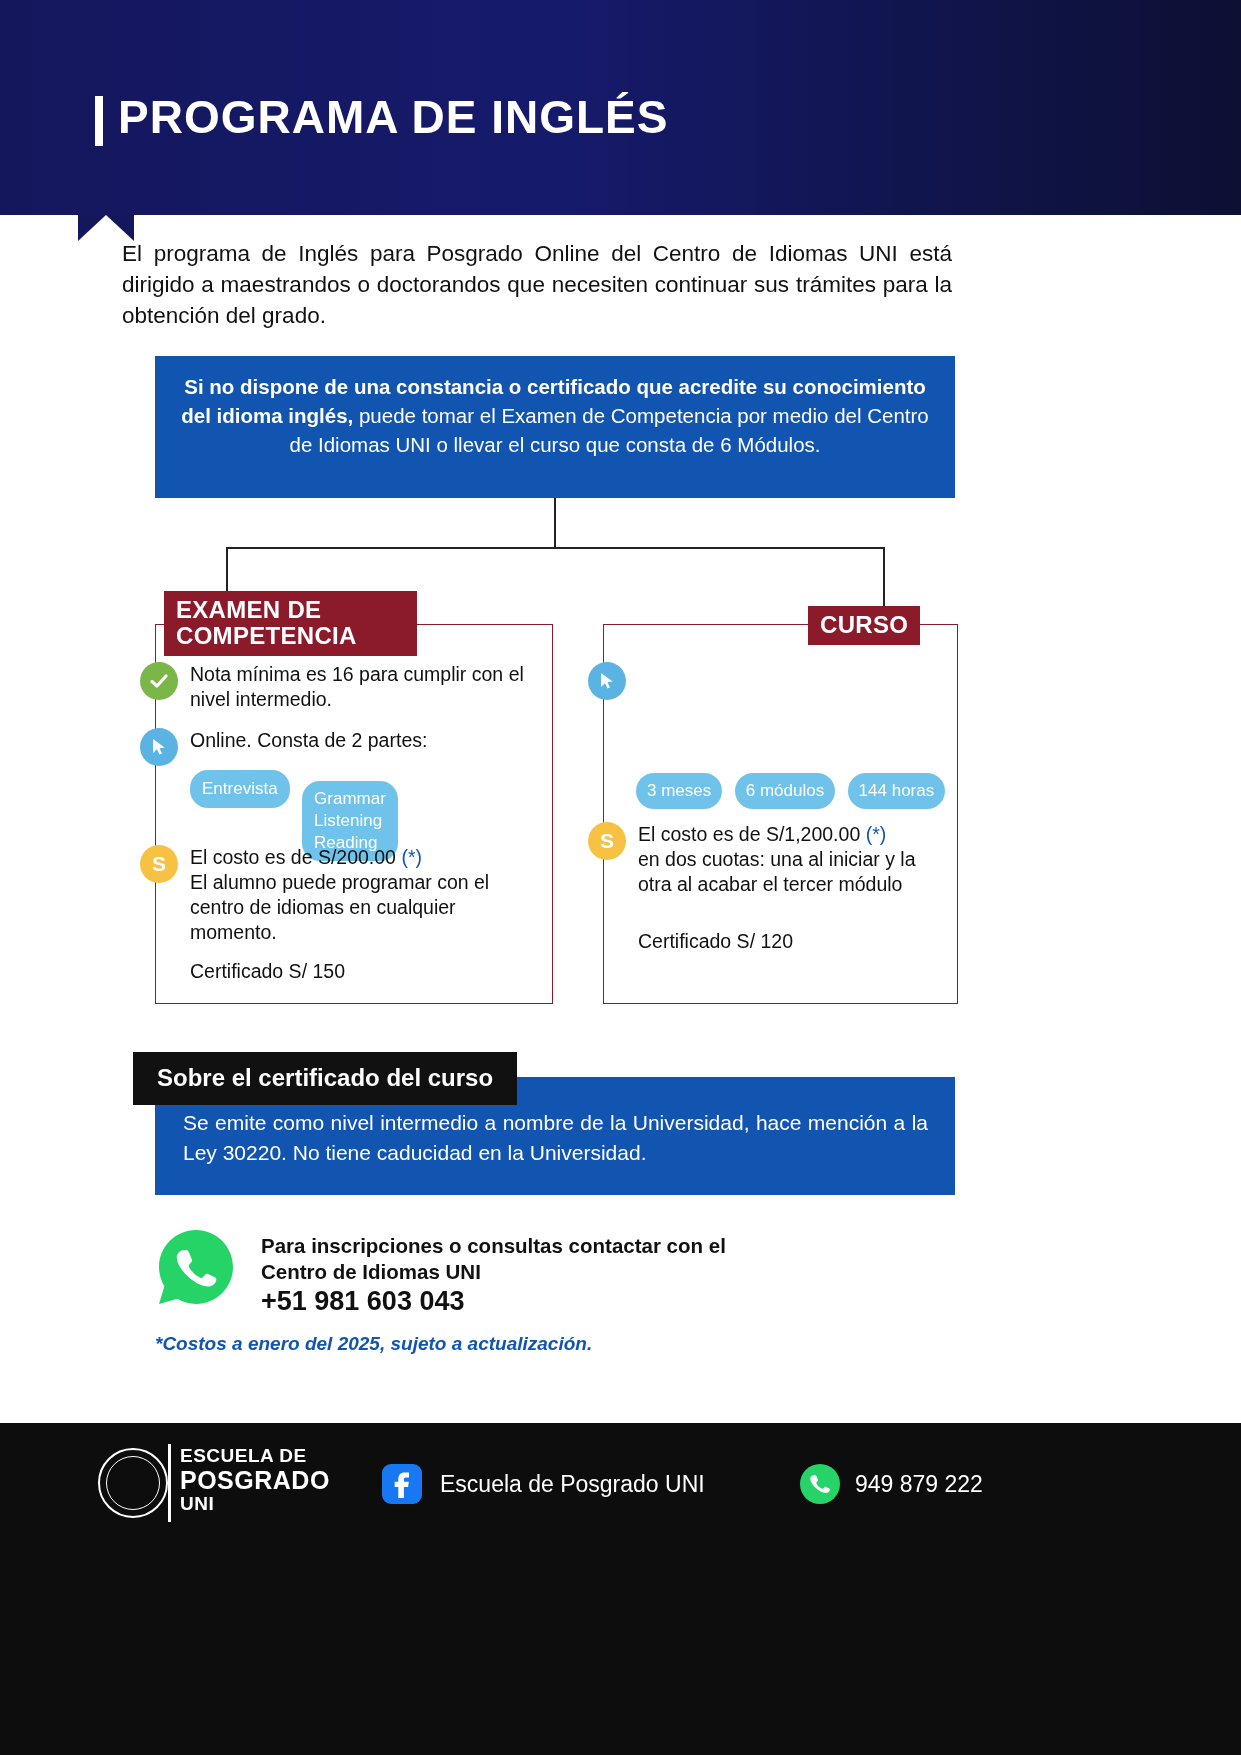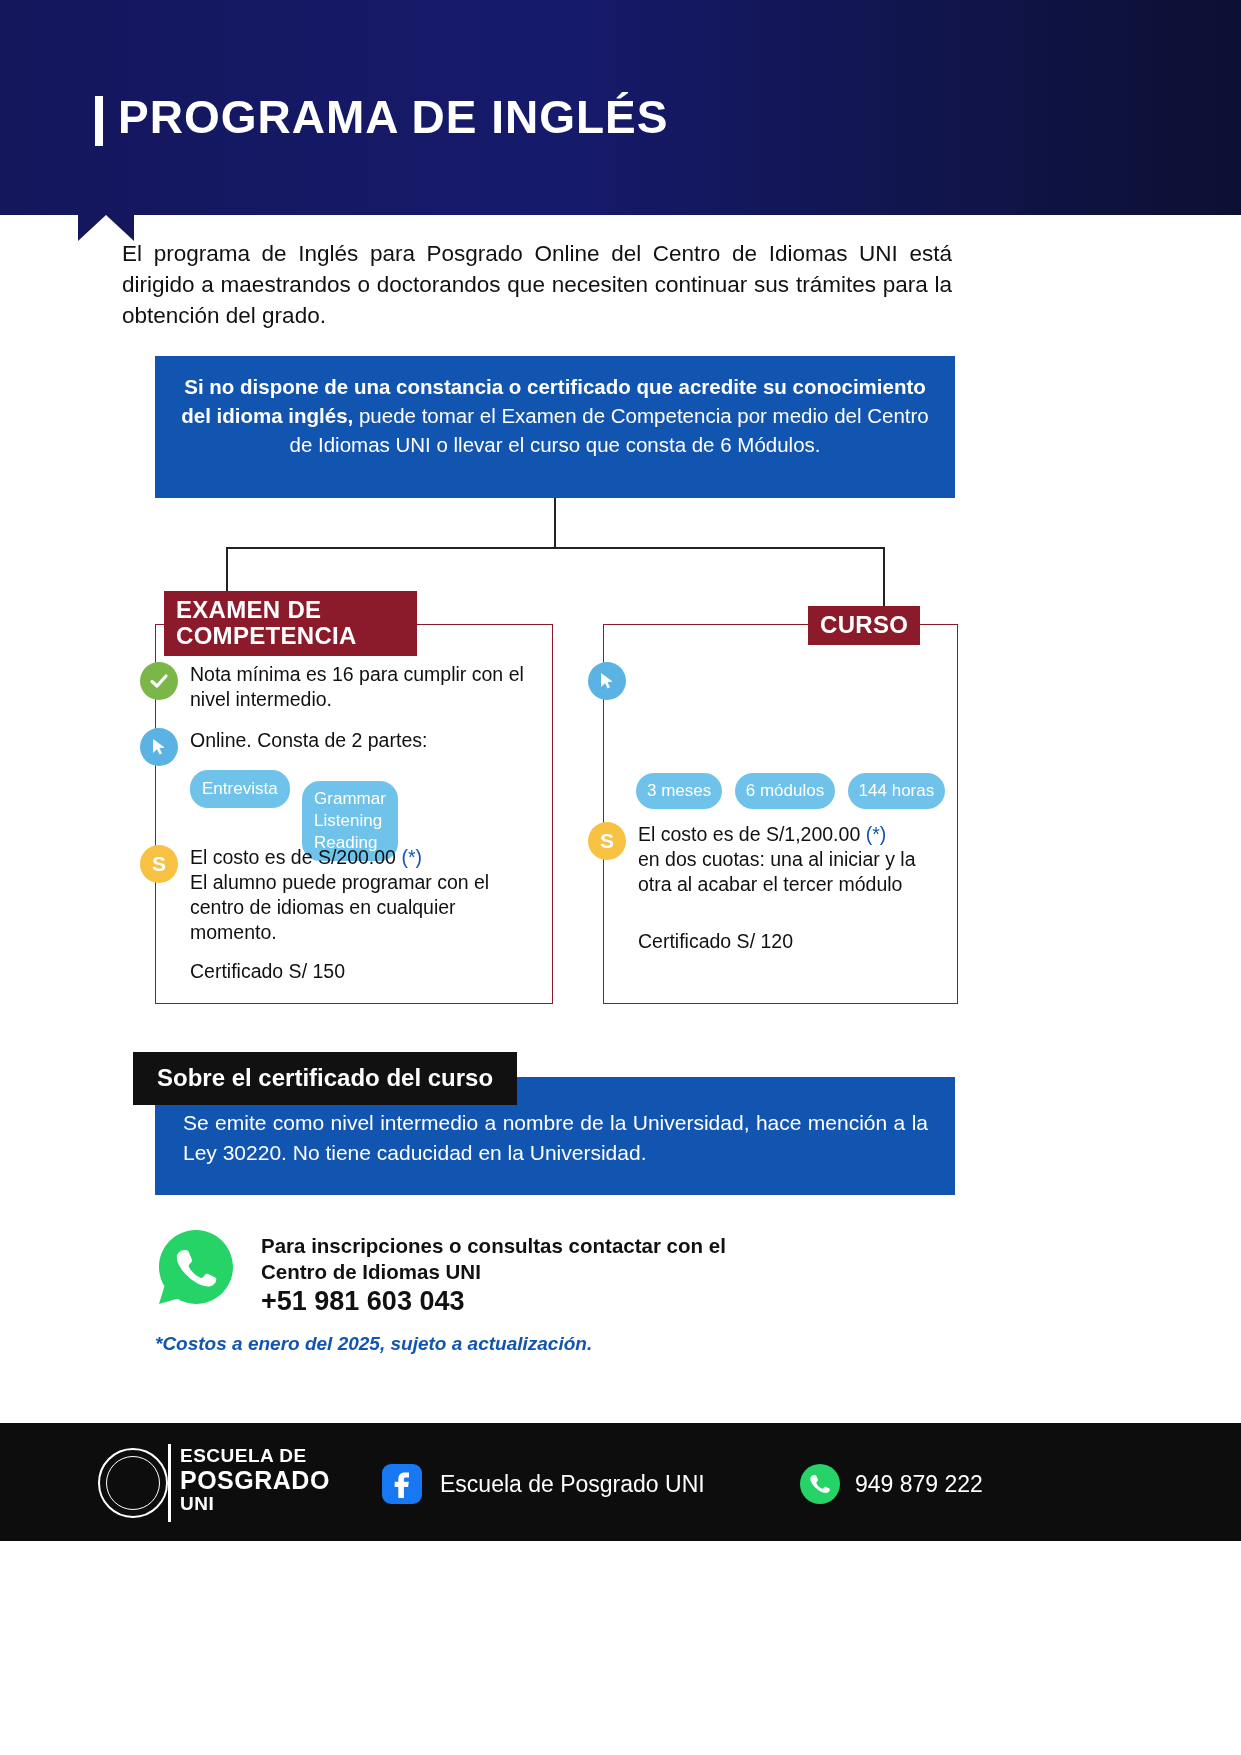--- a/index.html
+++ b/index.html
@@ -5,21 +5,21 @@
   * { box-sizing: border-box; margin: 0; padding: 0; }
   html, body {
     width: 1241px;
     height: 1755px;
     font-family: "Liberation Sans", sans-serif;
     background: #ffffff;
   }
   .page {
     position: relative;
     width: 1241px;
-    height: 1541px;
+    height: 1755px;
     background: #ffffff;
     overflow: hidden;
   }
 
   
   .header {
     position: absolute;
     top: 0; left: 0;
     width: 1241px;
     height: 215px;

